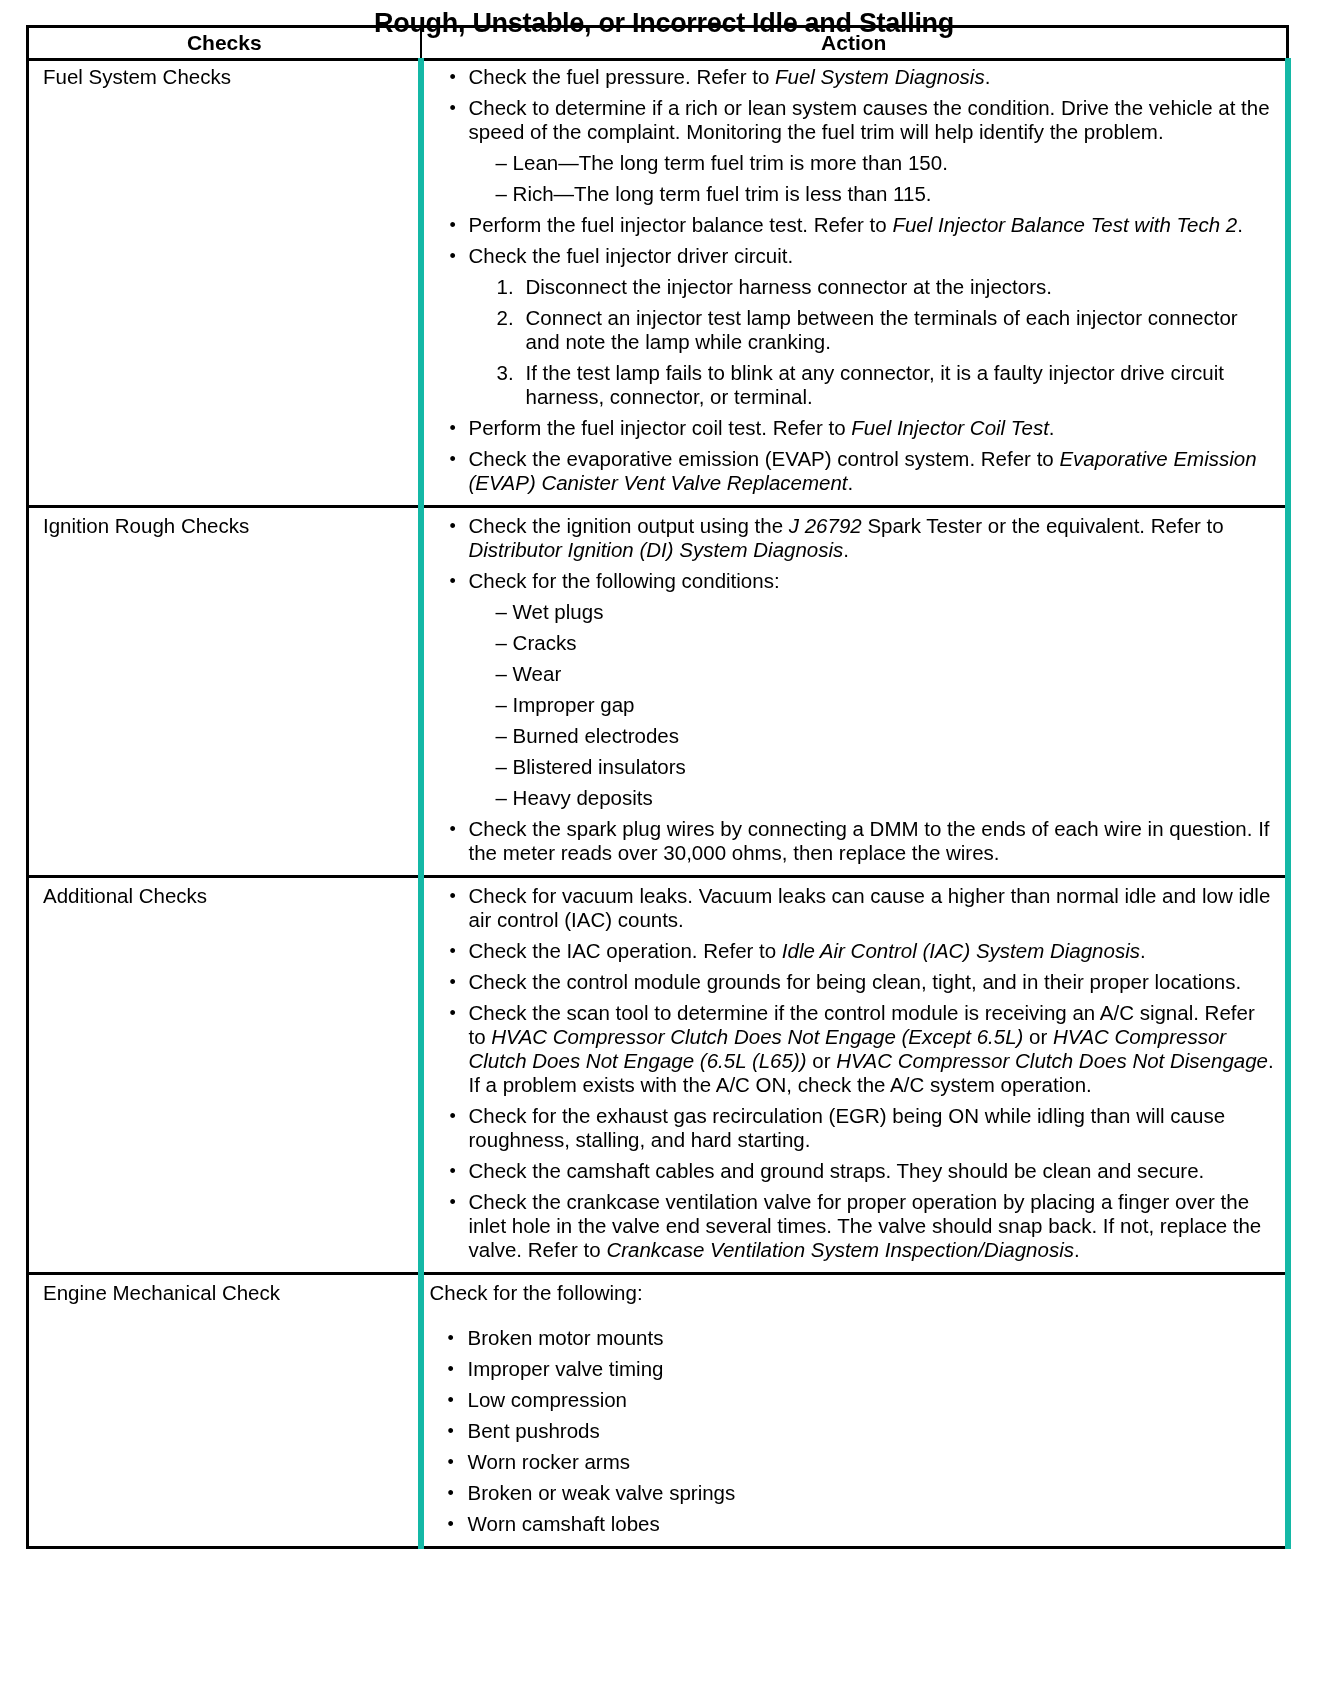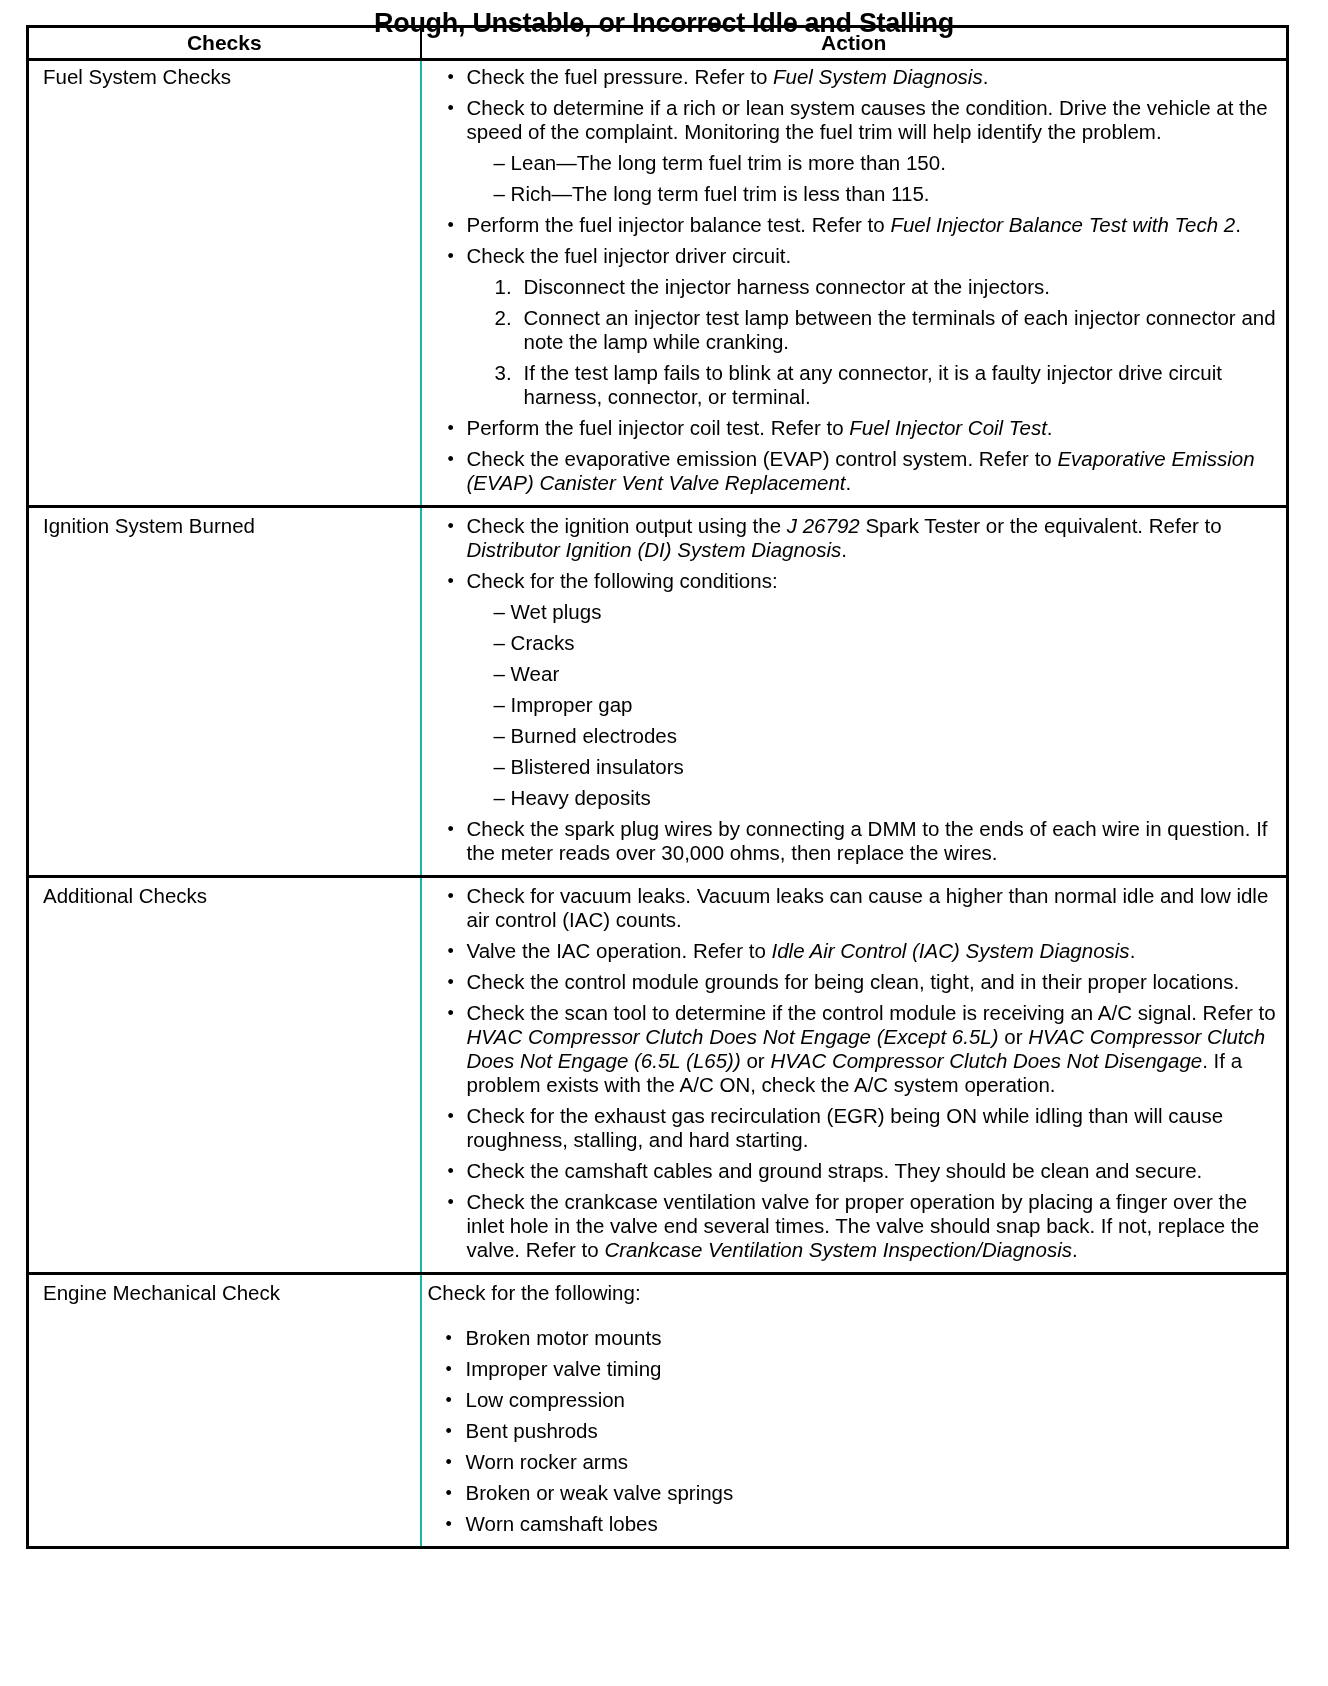--- a/index.html
+++ b/index.html
@@ -17,21 +17,21 @@
     border: 3px solid #000;
   }
   col.c1 { width: 393px; }
   col.c2 { width: 867px; }
   th {
     font-weight: bold; font-size: 21px; text-align: center;
     border: 2px solid #000; border-bottom: 3px solid #000;
     height: 30px; padding: 0;
   }
   td {
-    vertical-align: top; border-left: 2px solid #000; border-right: 2px solid #14b8a6;
+    vertical-align: top; border-left: 2px solid #000; border-right: 6px solid #14b8a6;
     border-top: 3px solid #000; font-size: 20.5px; line-height: 24px;
   }
   td.check { padding: 6px 10px 6px 14px; }
   td.action { padding: 6px 10px 6px 14px; }
   .row-fuel td.check, .row-fuel td.action { padding-top: 4px; }
   ul.bullets { list-style: none; margin: 0; padding: 0; }
   ul.bullets > li { position: relative; padding-left: 31px; margin-bottom: 7px; }
   ul.bullets > li:last-child { margin-bottom: 4px; }
   .bul { position: absolute; left: 12px; top: 0; font-size: 18px; }
   ul.dashes { list-style: none; margin: 7px 0 0 0; padding: 0; }
@@ -81,21 +81,21 @@
               <li><span class="num">3.</span><span>If the test lamp fails to blink at any connector, it is a faulty injector drive circuit harness, connector, or terminal.</span></li>
             </ol>
           </li>
           <li><span class="bul">•</span><span>Perform the fuel injector coil test. Refer to </span><i>Fuel Injector Coil Test</i><span>.</span></li>
           <li><span class="bul">•</span><span>Check the evaporative emission (EVAP) control system. Refer to </span><i>Evaporative Emission (EVAP) Canister Vent Valve Replacement</i><span>.</span></li>
         </ul>
       </td>
     </tr>
 
     <tr>
-      <td class="check">Ignition System Burned</td>
+      <td class="check">Ignition Rough Checks</td>
       <td class="action">
         <ul class="bullets">
           <li><span class="bul">•</span><span>Check the ignition output using the </span><i>J 26792</i><span> Spark Tester or the equivalent. Refer to </span><i>Distributor Ignition (DI) System Diagnosis</i><span>.</span></li>
           <li><span class="bul">•</span><span>Check for the following conditions:</span>
             <ul class="dashes">
               <li>– Wet plugs</li>
               <li>– Cracks</li>
               <li>– Wear</li>
               <li>– Improper gap</li>
               <li>– Burned electrodes</li>
@@ -106,21 +106,21 @@
           <li><span class="bul">•</span><span>Check the spark plug wires by connecting a DMM to the ends of each wire in question. If the meter reads over 30,000 ohms, then replace the wires.</span></li>
         </ul>
       </td>
     </tr>
 
     <tr>
       <td class="check">Additional Checks</td>
       <td class="action">
         <ul class="bullets">
           <li><span class="bul">•</span><span>Check for vacuum leaks. Vacuum leaks can cause a higher than normal idle and low idle air control (IAC) counts.</span></li>
-          <li><span class="bul">•</span><span>Valve the IAC operation. Refer to </span><i>Idle Air Control (IAC) System Diagnosis</i><span>.</span></li>
+          <li><span class="bul">•</span><span>Check the IAC operation. Refer to </span><i>Idle Air Control (IAC) System Diagnosis</i><span>.</span></li>
           <li><span class="bul">•</span><span>Check the control module grounds for being clean, tight, and in their proper locations.</span></li>
           <li><span class="bul">•</span><span>Check the scan tool to determine if the control module is receiving an A/C signal. Refer to </span><i>HVAC Compressor Clutch Does Not Engage (Except 6.5L)</i><span> or </span><i>HVAC Compressor Clutch Does Not Engage (6.5L (L65))</i><span> or </span><i>HVAC Compressor Clutch Does Not Disengage</i><span>. If a problem exists with the A/C ON, check the A/C system operation.</span></li>
           <li><span class="bul">•</span><span>Check for the exhaust gas recirculation (EGR) being ON while idling than will cause roughness, stalling, and hard starting.</span></li>
           <li><span class="bul">•</span><span>Check the camshaft cables and ground straps. They should be clean and secure.</span></li>
           <li><span class="bul">•</span><span>Check the crankcase ventilation valve for proper operation by placing a finger over the inlet hole in the valve end several times. The valve should snap back. If not, replace the valve. Refer to </span><i>Crankcase Ventilation System Inspection/Diagnosis</i><span>.</span></li>
         </ul>
       </td>
     </tr>
 
     <tr>

